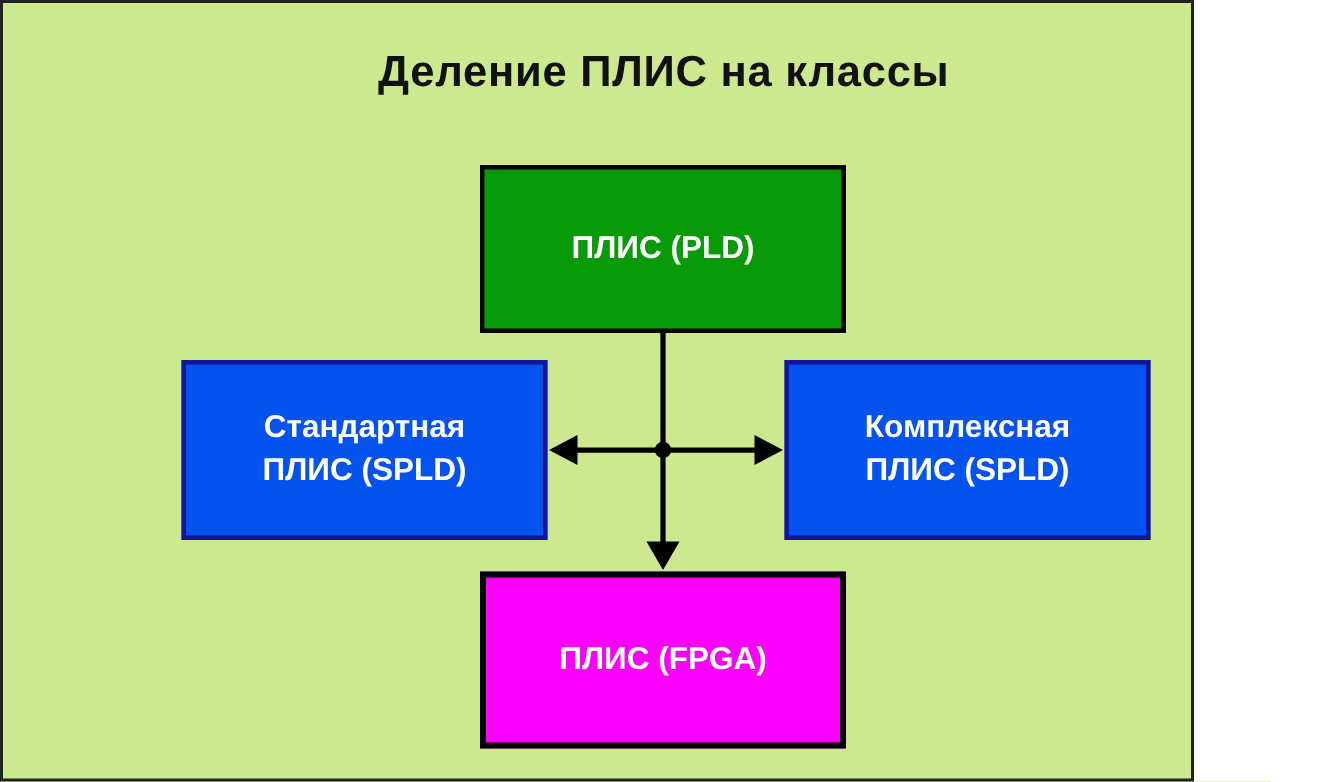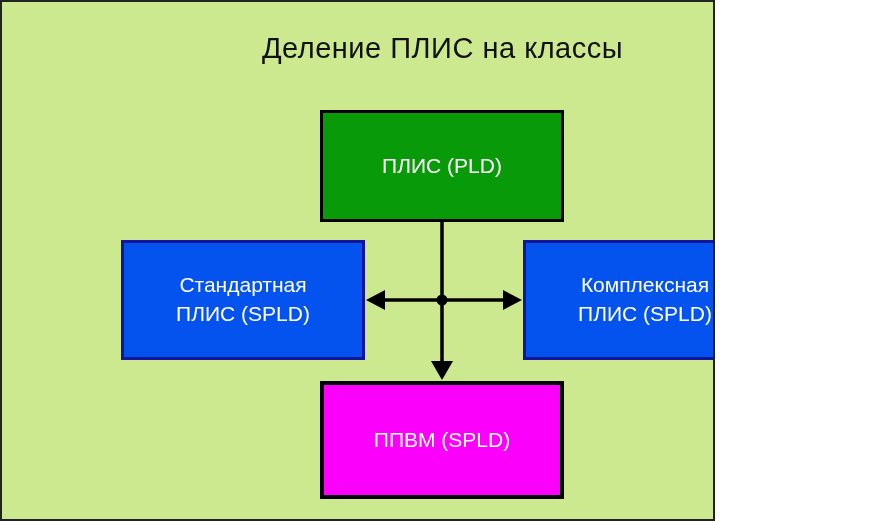--- a/index.html
+++ b/index.html
@@ -15,25 +15,26 @@
     --text-light: #ffffff;
     --title-text: #111111;
   }
   * { margin: 0; padding: 0; box-sizing: border-box; }
   body {
     font-family: "Liberation Sans", sans-serif;
     background: #ffffff;
   }
   .canvas {
     position: relative;
-    width: 715px;
+    width: 796px;
     height: 521px;
     background: var(--background);
     border: 2px solid var(--frame-border);
     overflow: hidden;
+    font-weight: bold;
   }
   .title {
     position: absolute;
     top: 30px;
     left: 0;
     width: 881px;
     text-align: center;
     font-size: 29px;
     color: var(--title-text);
     letter-spacing: 0.5px;
@@ -108,16 +109,16 @@
     <span>Стандартная</span>
     <span>ПЛИС (SPLD)</span>
   </div>
 
   <div class="node node-cpld">
     <span>Комплексная</span>
     <span>ПЛИС (SPLD)</span>
   </div>
 
   <div class="node node-fpga">
-    <span>ППВМ (SPLD)</span>
+    <span>ПЛИС (FPGA)</span>
   </div>
 
 </div>
 
 </body></html>

